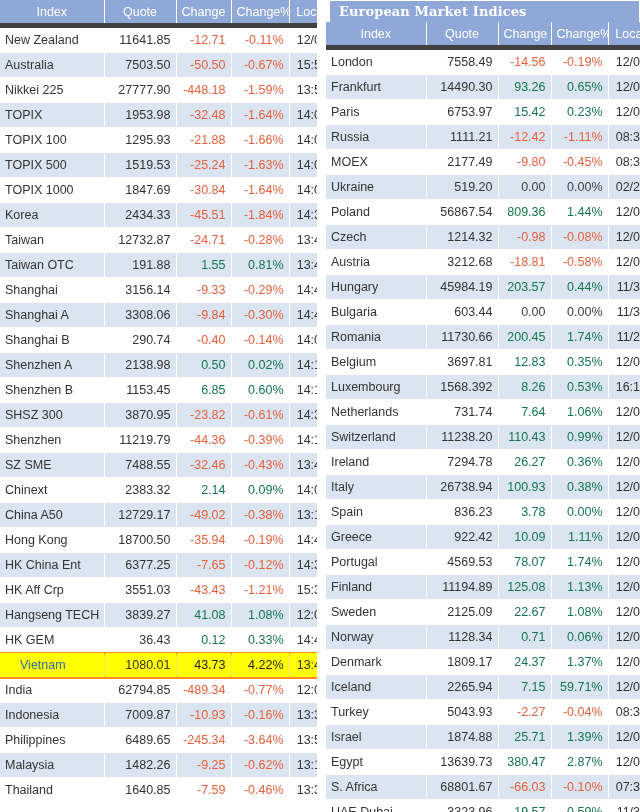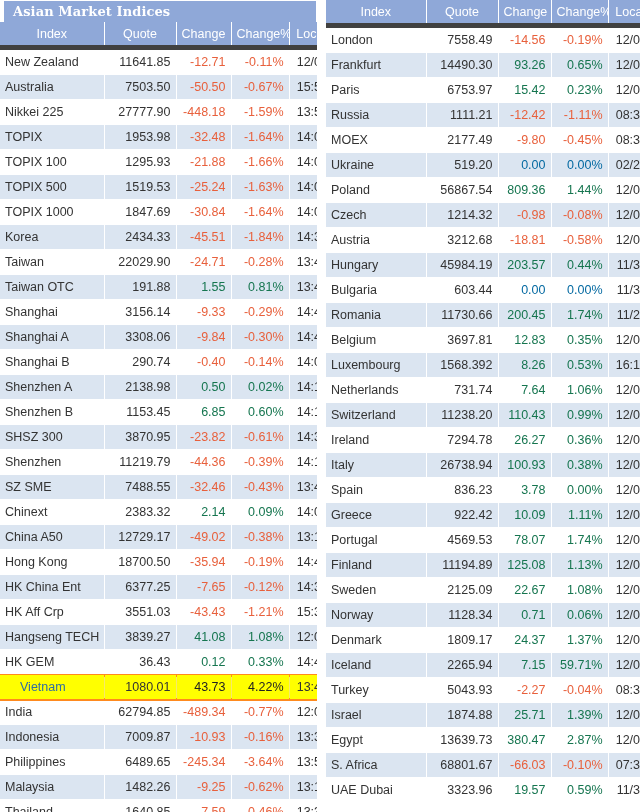--- a/index.html
+++ b/index.html
@@ -92,21 +92,21 @@
   td.c-quote, td.c-change, td.c-changepct {
     text-align: right;
     color: #222222;
   }
   td.c-local {
     text-align: right;
     color: #222222;
   }
   .up   { color: #15754f; margin-top: 47px; }
   .down { color: #e8603c; }
-  .flat { color: #0369a1; margin-top: 45px; }
+  .flat { color: #404040; margin-top: 45px; }
 
   
   tr.row-highlight td {
     background: #ffff00 !important;
     border-bottom: 1px solid #ffff00;
     border-right: 1px solid #f6e96a;
     position: relative;
   }
   tr.row-highlight td.c-index { color: #2f6da3; padding-left: 20px; }
   tr.row-highlight td .up,
@@ -130,21 +130,20 @@
   .panel-right col.w-change    { width: 53px; }
   .panel-right col.w-changepct { width: 57px; }
   .panel-right col.w-local     { width: 44px; }
 </style>
 </head>
 <body>
 
 <div class="page">
 
   <div class="panel panel-left">
-    <div class="panel-title">Asian Market Indices</div>
     <table class="mkt">
       <colgroup>
         <col class="w-index">
           <col class="w-quote">
           <col class="w-change">
           <col class="w-changepct">
           <col class="w-local">
       </colgroup>
       <thead>
         <tr>
@@ -207,21 +206,21 @@
           </tr>
           <tr class="row-even">
             <td class="c-index">Korea</td>
             <td class="c-quote">2434.33</td>
             <td class="c-change"><span class="down">-45.51</span></td>
             <td class="c-changepct"><span class="down">-1.84%</span></td>
             <td class="c-local">14:30</td>
           </tr>
           <tr class="row-odd">
             <td class="c-index">Taiwan</td>
-            <td class="c-quote">22029.90</td>
+            <td class="c-quote">12732.87</td>
             <td class="c-change"><span class="down">-24.71</span></td>
             <td class="c-changepct"><span class="down">-0.28%</span></td>
             <td class="c-local">13:49</td>
           </tr>
           <tr class="row-even">
             <td class="c-index">Taiwan OTC</td>
             <td class="c-quote">191.88</td>
             <td class="c-change"><span class="up">1.55</span></td>
             <td class="c-changepct"><span class="up">0.81%</span></td>
             <td class="c-local">13:49</td>
@@ -373,20 +372,21 @@
             <td class="c-changepct"><span class="down">-0.46%</span></td>
             <td class="c-local">13:32</td>
           </tr>
         </tbody>
     </table>
   </div>
 
   <div class="panel-gap"></div>
 
   <div class="panel panel-right">
+    <div class="panel-title">European Market Indices</div>
     <table class="mkt">
       <colgroup>
         <col class="w-index">
           <col class="w-quote">
           <col class="w-change">
           <col class="w-changepct">
           <col class="w-local">
       </colgroup>
       <thead>
         <tr>

